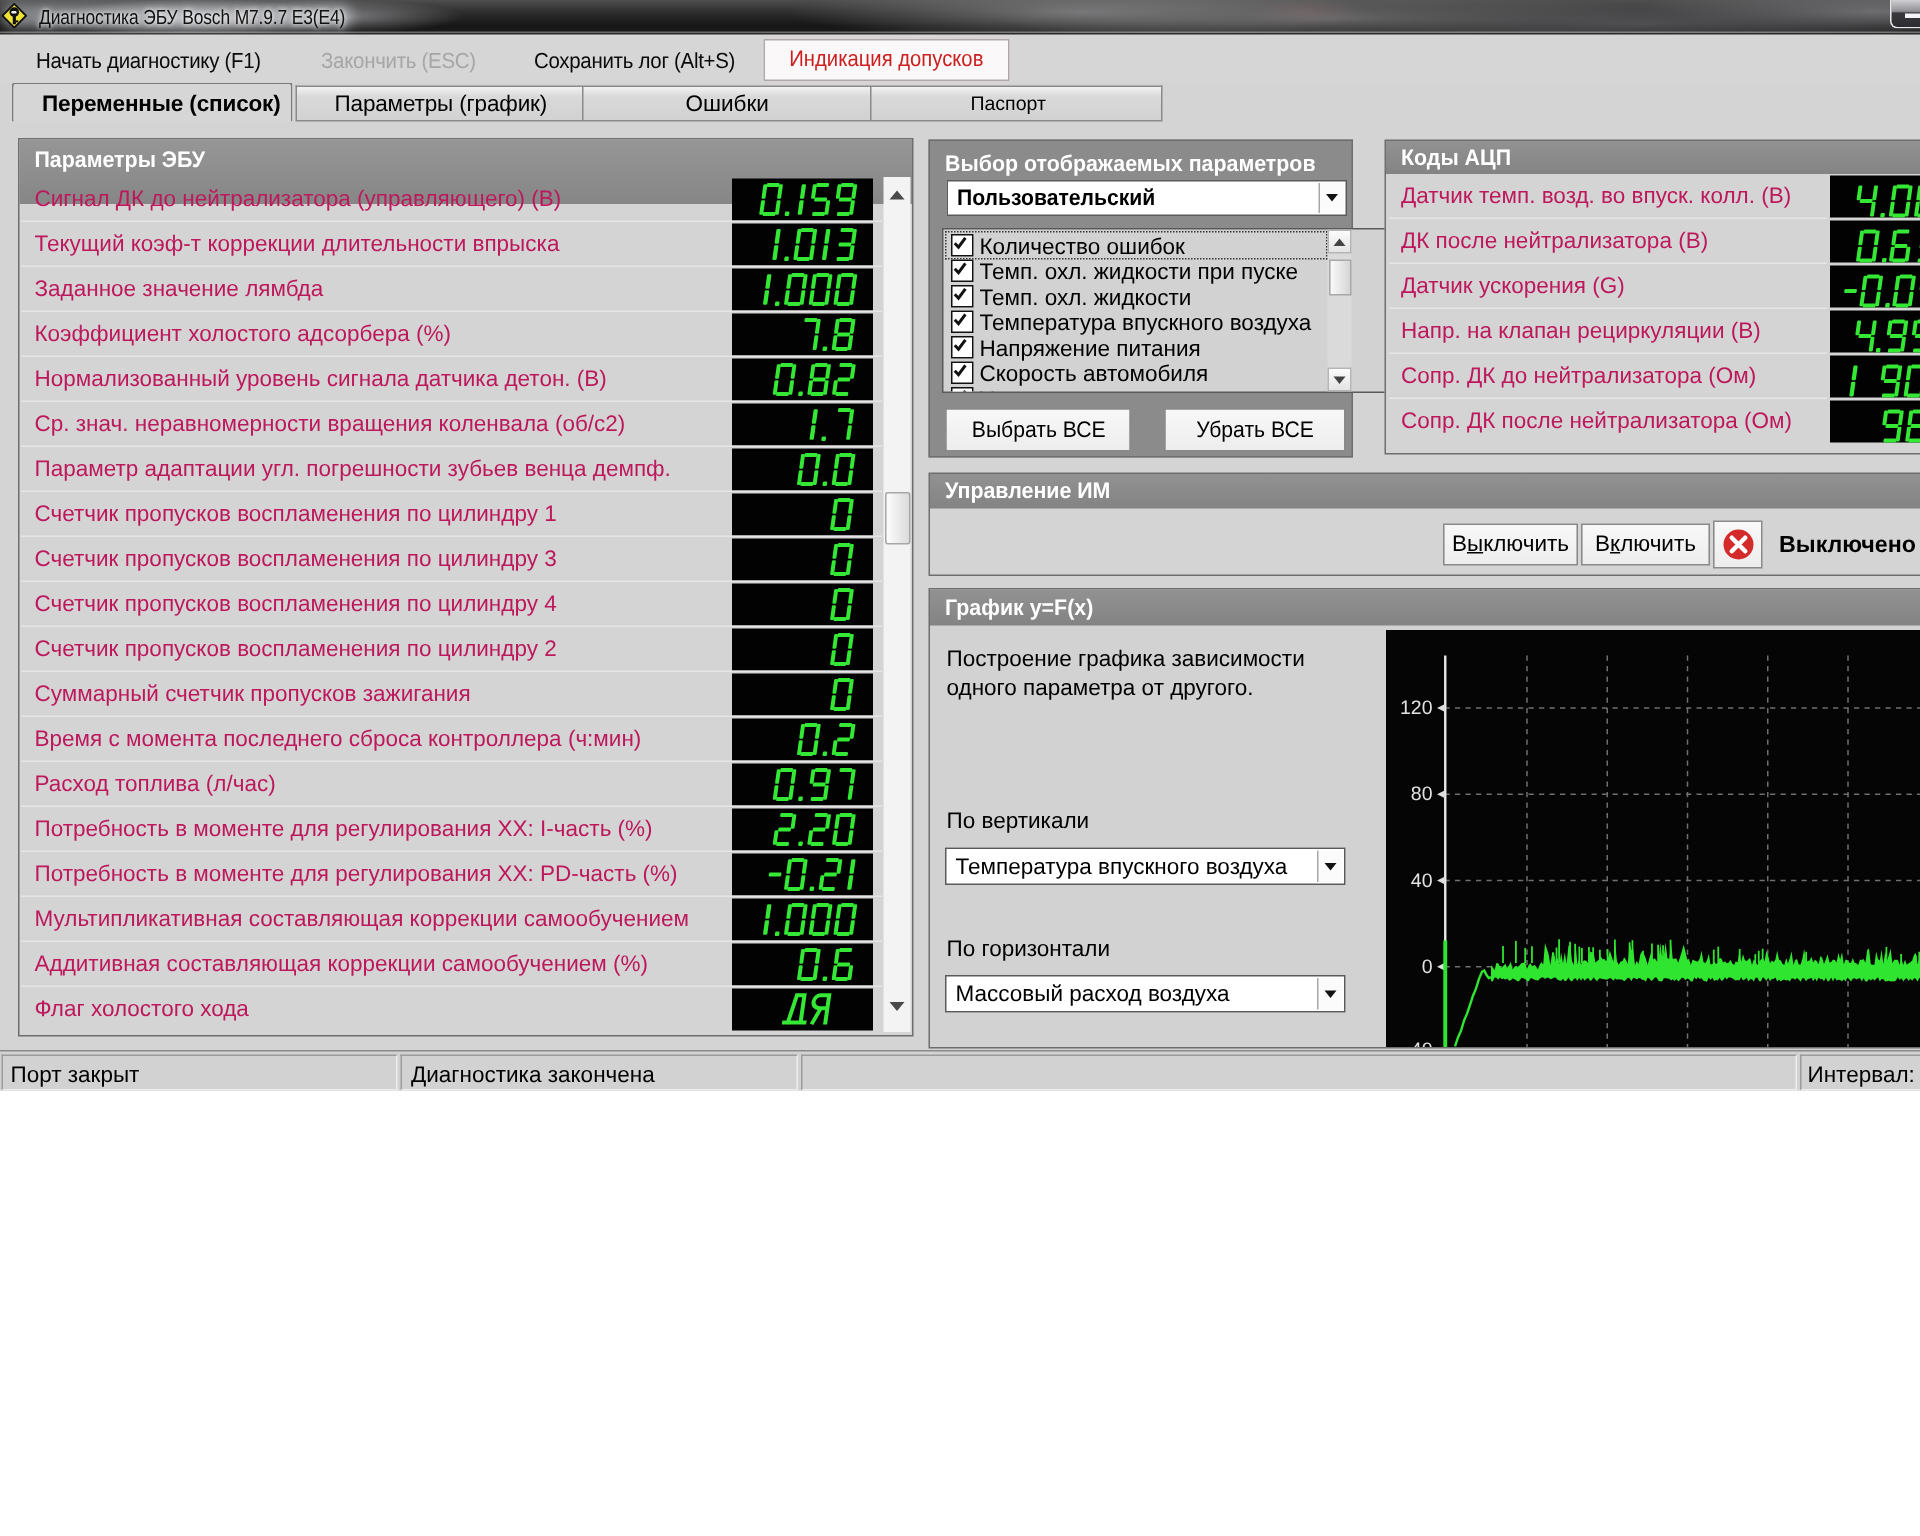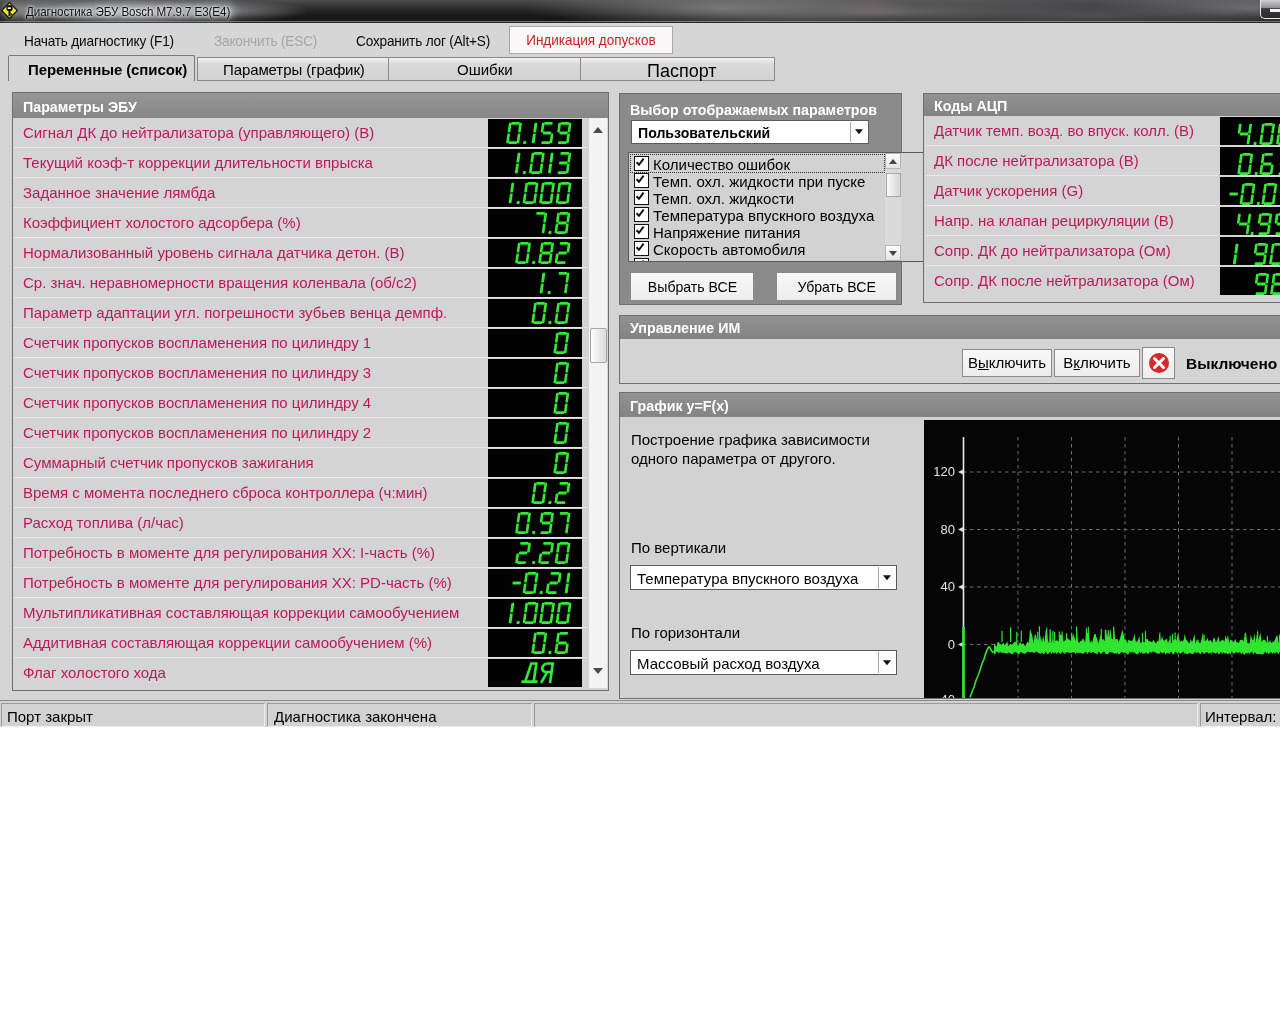--- a/index.html
+++ b/index.html
@@ -54,23 +54,23 @@
 
 <div class="abs" style="left:197px;top:57px;width:578px;height:23px;background:linear-gradient(#f2f2f2,#d9d9d9 30%,#d2d2d2);border:1px solid #8a8a8a;border-bottom:none"></div>
 <div class="abs" style="left:388px;top:58px;width:1px;height:22px;background:#8a8a8a"></div>
 <div class="abs" style="left:580px;top:58px;width:1px;height:22px;background:#8a8a8a"></div>
 <div class="abs" style="left:197px;top:79.5px;width:578px;height:1px;background:#8a8a8a"></div>
 <div class="abs" style="left:8px;top:55px;width:187px;height:26px;background:#d6d6d6;border:1px solid #7a7a7a;border-bottom:none;border-radius:2px 2px 0 0"></div>
 <div class="abs" style="left:9px;top:58px;width:185px;height:22px;background:#d6d6d6"></div>
 <div class="abs" style="left:28px;top:60.5px;font-size:15px;letter-spacing:-.1px;font-weight:bold;color:#000">Переменные (список)</div>
 <div class="abs" style="left:223px;top:61px;font-size:15px;letter-spacing:-.1px;color:#000">Параметры (график)</div>
 <div class="abs" style="left:457px;top:61px;font-size:15px;color:#000">Ошибки</div>
-<div class="abs" style="left:647px;top:61px;font-size:18px;color:#000">Паспорт</div>
+<div class="abs" style="left:647px;top:61px;font-size:13px;color:#000">Паспорт</div>
 <div class="panel" style="left:12px;top:92px;width:597px;height:599px;background:#d4d4d4">
-      <div class="abs" style="left:0;top:0;width:595px;height:25px;background:linear-gradient(180deg,#969696,#868686)">
+      <div class="abs" style="left:0;top:0;width:595px;height:43px;background:linear-gradient(180deg,#969696,#868686)">
         <div class="hdr" style="position:absolute;left:10px;top:5px">Параметры ЭБУ</div>
       </div>
       <div class="row-label" style="left:10px;top:31px">Сигнал ДК до нейтрализатора (управляющего) (В)</div>
       <div class="ledcell" style="left:475px;top:26px;width:94px;height:28px"></div>
       <div class="sep" style="left:1px;top:54px;width:574px;height:1px"></div>
       <div class="row-label" style="left:10px;top:61px">Текущий коэф-т коррекции длительности впрыска</div>
       <div class="ledcell" style="left:475px;top:56px;width:94px;height:28px"></div>
       <div class="sep" style="left:1px;top:84px;width:574px;height:1px"></div>
       <div class="row-label" style="left:10px;top:91px">Заданное значение лямбда</div>
       <div class="ledcell" style="left:475px;top:86px;width:94px;height:28px"></div>
@@ -431,21 +431,21 @@
       </g>
     </svg>
     <svg style="position:absolute;left:521px;top:661.5px;overflow:visible" width="40" height="21" viewBox="0 0 40 21">
       <g transform="skewX(-8) translate(3,0)" stroke="#35e835" stroke-width="2.7" fill="none" stroke-linecap="square">
         <path d="M1.5 19.6 h13.5 M4 19.6 L7.5 1.5 h5 v18"></path>
         <path d="M29 1.5 V19.6 M29 1.5 h-5.5 a4.3 4.3 0 0 0 0 8.6 h5.5 M24.5 10.5 L20.5 19.6"></path>
       </g>
     </svg>
     <div class="panel" style="left:619px;top:93px;width:283px;height:212px;background:#8b8b8b">
  <div class="hdr" style="position:absolute;left:10px;top:7px">Выбор отображаемых параметров</div>
- <div class="combo" style="left:11px;top:26px;width:238px;height:24px">
+ <div class="combo" style="left:11px;top:26px;width:267px;height:24px">
         <span class="txt" style="font-weight:bold;transform:translateY(-50%) scaleX(.94);transform-origin:0 50%">Пользовательский</span>
         <span class="cbtn"></span>
       </div>
  <div class="abs" style="left:8px;top:58px;width:298px;height:110px;background:#d2d2d2;border:1px solid #5a5a5a;overflow:hidden">
 <div class="abs" style="left:2px;top:2px;width:253px;height:17px;outline:1px dotted #333;">
           <span class="abs" style="left:3px;top:1px;width:15px;height:15px;background:#fff;border:1.2px solid #111">
             <svg width="10" height="10" viewBox="0 0 10 10" style="position:absolute;left:0;top:0">
               <path d="M1.5 5.2 L4 7.8 L8.6 1.6" stroke="#111" stroke-width="2" fill="none"></path>
             </svg>
           </span>

